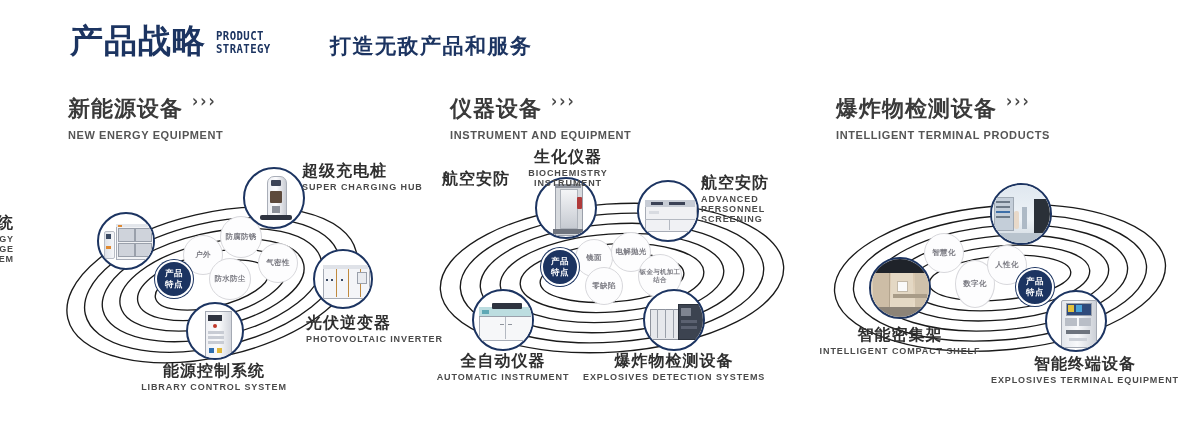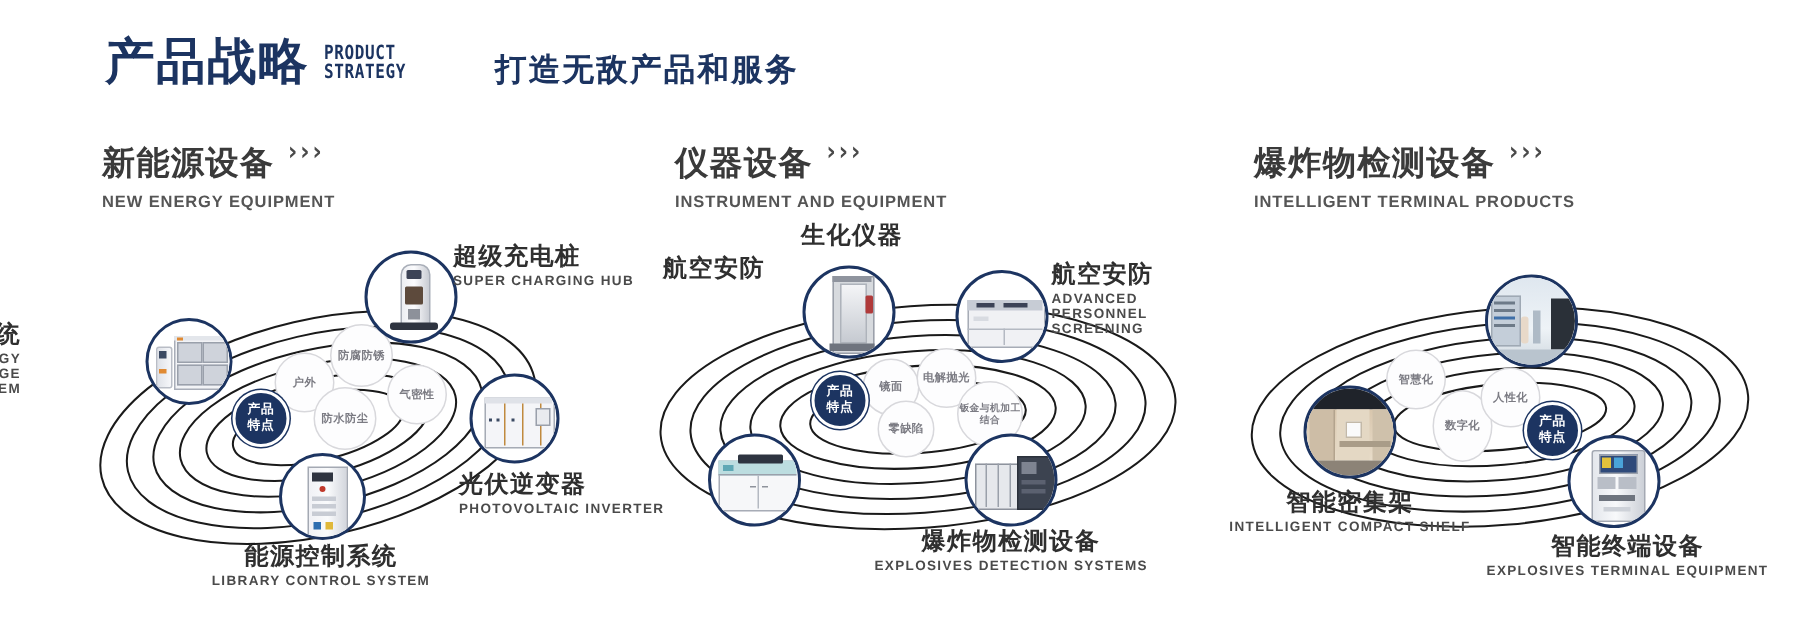--- a/index.html
+++ b/index.html
@@ -259,20 +259,21 @@
       <div class="ph">
         <div class="dev" style="left:18px;top:5px;width:26px;height:50px;background:#d7dade;border:0.8px solid #9ba0aa;"></div>
         <div class="bar" style="left:23px;top:10px;width:16px;height:38px;background:linear-gradient(180deg,#f4f5f7,#c6cad1);border:0.5px solid #aeb3bb;"></div>
         <div class="bar" style="left:18px;top:5px;width:26px;height:4px;background:#8f949e;"></div>
         <div class="bar" style="left:40px;top:18px;width:5px;height:12px;background:#b03a3a;border-radius:1px;"></div>
         <div class="bar" style="left:16px;top:50px;width:30px;height:5px;background:#6f747e;"></div>
       </div>
     </div>
     <div class="lbl c" style="left:112px;top:-2px;width:112px;">
       <div class="cn">生化仪器</div>
+      <div class="en" style="white-space:normal;">BIOCHEMISTRY INSTRUMENT</div>
     </div>
 
     <div class="lbl r" style="left:0px;top:20px;width:110px;">
       <div class="cn">航空安防</div>
     </div>
 
     <div class="node" style="left:237px;top:30px;width:62px;height:62px;">
       <div class="ph">
         <div class="dev" style="left:6px;top:18px;width:50px;height:30px;background:#f0f1f4;border:0.8px solid #a7acb6;"></div>
         <div class="bar" style="left:6px;top:18px;width:50px;height:7px;background:#c7ccd5;"></div>
@@ -291,20 +292,24 @@
     <div class="node" style="left:72px;top:139px;width:62px;height:62px;">
       <div class="ph">
         <div class="dev" style="left:5px;top:16px;width:52px;height:32px;background:#f6f7f9;border:0.8px solid #a7acb6;"></div>
         <div class="bar" style="left:5px;top:16px;width:52px;height:9px;background:#bcdde0;border-bottom:0.6px solid #9aa0ab;"></div>
         <div class="bar" style="left:18px;top:12px;width:30px;height:6px;background:#2e3440;border-radius:1px;"></div>
         <div class="bar" style="left:8px;top:19px;width:7px;height:4px;background:#5fa8b5;"></div>
         <div class="bar" style="left:31px;top:26px;width:0.8px;height:22px;background:#b4b9c2;"></div>
         <div class="bar" style="left:26px;top:33px;width:4px;height:1px;background:#8e939c;"></div>
         <div class="bar" style="left:34px;top:33px;width:4px;height:1px;background:#8e939c;"></div>
       </div>
+    </div>
+    <div class="lbl c" style="left:12px;top:202px;width:182px;">
+      <div class="cn">全自动仪器</div>
+      <div class="en">AUTOMATIC INSTRUMENT</div>
     </div>
 
     <div class="node" style="left:243px;top:139px;width:62px;height:62px;">
       <div class="ph">
         <div class="dev" style="left:5px;top:18px;width:30px;height:29px;background:#e6e8ec;border:0.8px solid #8e939d;"></div>
         <div class="bar" style="left:12px;top:18px;width:0.8px;height:29px;background:#9aa0aa;"></div>
         <div class="bar" style="left:20px;top:18px;width:0.8px;height:29px;background:#9aa0aa;"></div>
         <div class="bar" style="left:28px;top:18px;width:0.8px;height:29px;background:#9aa0aa;"></div>
         <div class="dev" style="left:33px;top:13px;width:24px;height:34px;background:#3c4350;border:0.8px solid #2b313b;"></div>
         <div class="bar" style="left:36px;top:17px;width:10px;height:8px;background:#7e8491;"></div>

